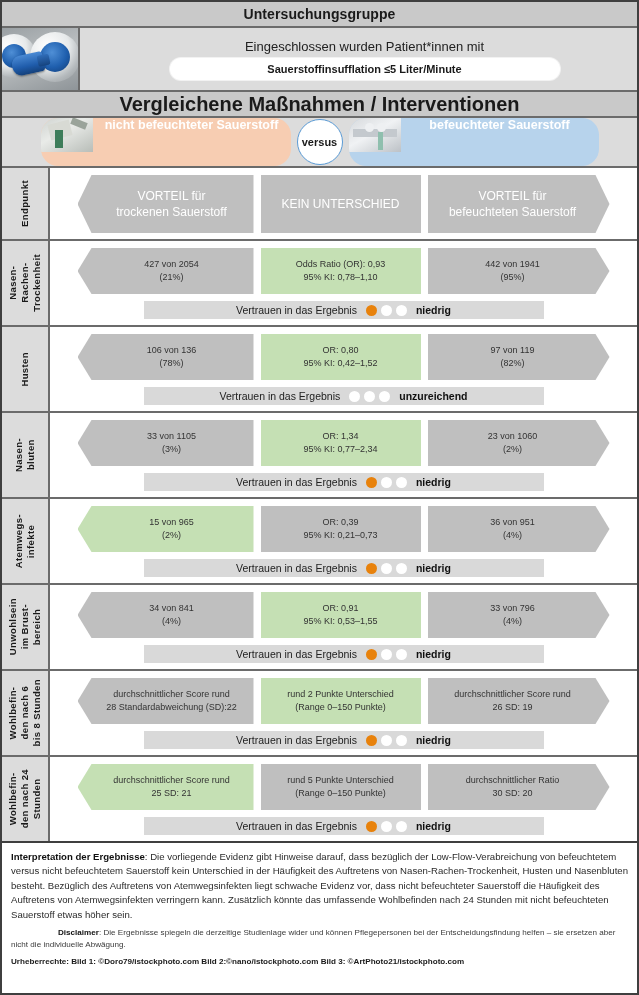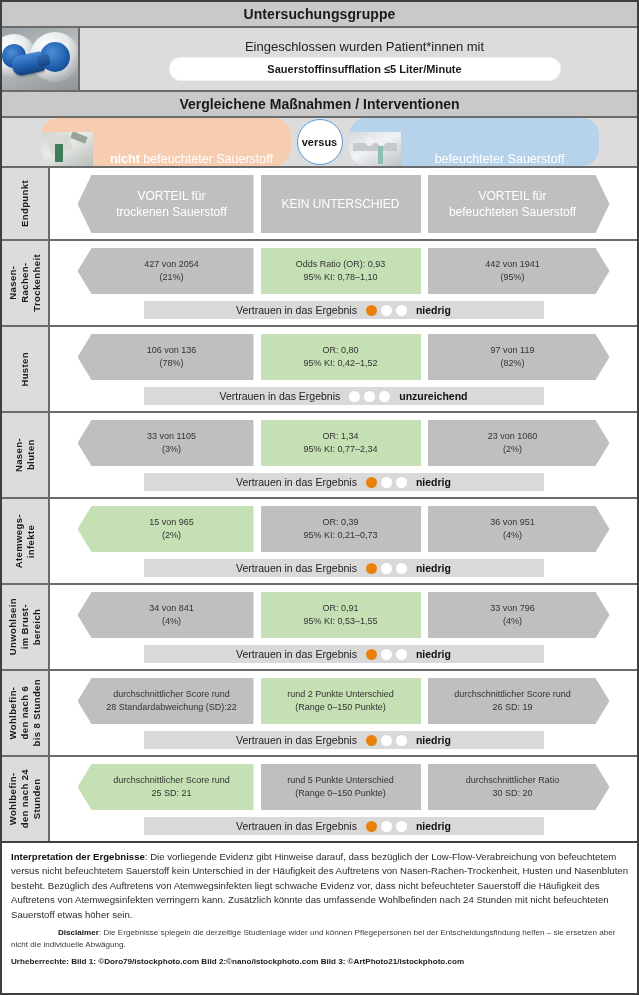--- a/index.html
+++ b/index.html
@@ -65,31 +65,31 @@
   }
   .pop-texts{flex:1;display:flex;flex-direction:column;align-items:center;justify-content:center;gap:4px;margin-left:12px;}
   .pop-line1{font-size:13px;color:#222;}
   .pop-pill{
     background:#fff;border-radius:14px;
     padding:5px 30px;font-size:11px;font-weight:bold;color:#1a1a1a;
     min-width:330px;text-align:center;
     box-shadow:0 0 0 1px #f2f2f2;
   }
 
-  .iv-band{height:24px;font-size:14px;}
+  .iv-band{height:24px;font-size:20px;}
   .ivrow{
     height:48px;background:#dcdcdc;
     border-bottom:2px solid #6b6b6b;
     display:flex;align-items:center;justify-content:center;gap:6px;
     position:relative;
   }
   .iv-pill{
     height:48px;border-radius:17px;
-    display:flex;align-items:flex-end;
-    overflow:hidden;position:relative;
+    display:flex;align-items:flex-start;
+    overflow:hidden;position:relative;font-weight:bold;
   }
   .iv-pill.left{width:250px;background:#f7cdb2;justify-content:flex-start;}
   .iv-pill.right{width:250px;background:#b7d3ec;justify-content:flex-end;}
   .iv-thumb{
     width:52px;height:34px;flex:0 0 52px;position:relative;overflow:hidden;
   }
   .iv-thumb.t1{background:linear-gradient(150deg,#cfd3d0 0%,#e9ebe8 40%,#b8bdb8 100%);}
   .iv-thumb.t2{background:linear-gradient(150deg,#d6d9dc 0%,#f0f2f4 45%,#bcc1c6 100%);}
   .iv-thumb .bit{position:absolute;background:#7f8a7e;}
   .iv-thumb.t1 .b1{left:8px;top:4px;width:22px;height:16px;background:#d8dad4;transform:rotate(-14deg);}

